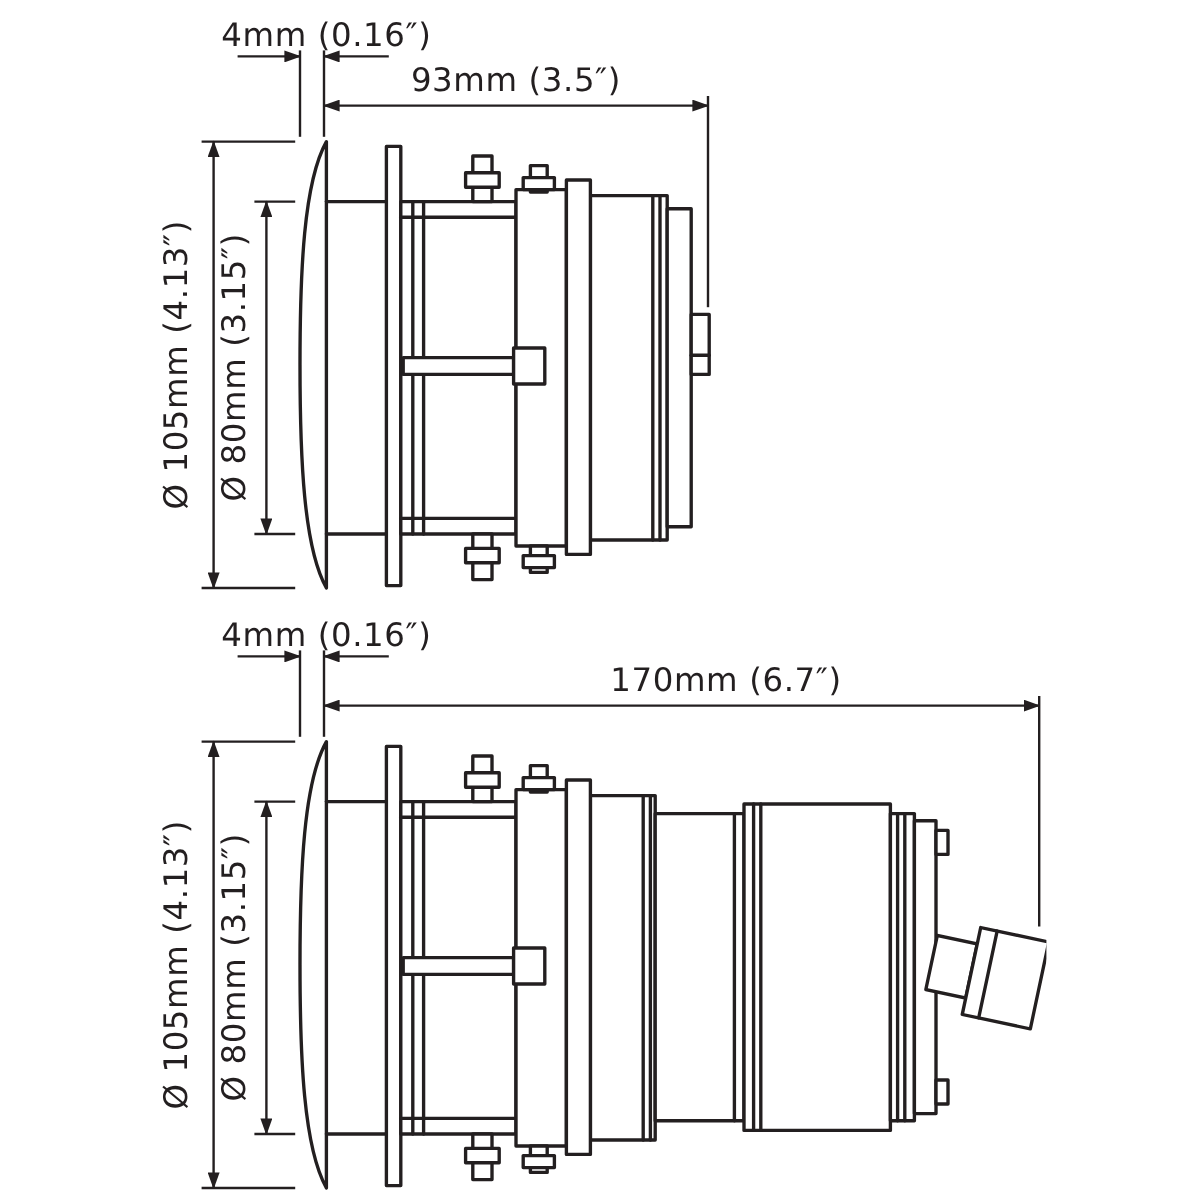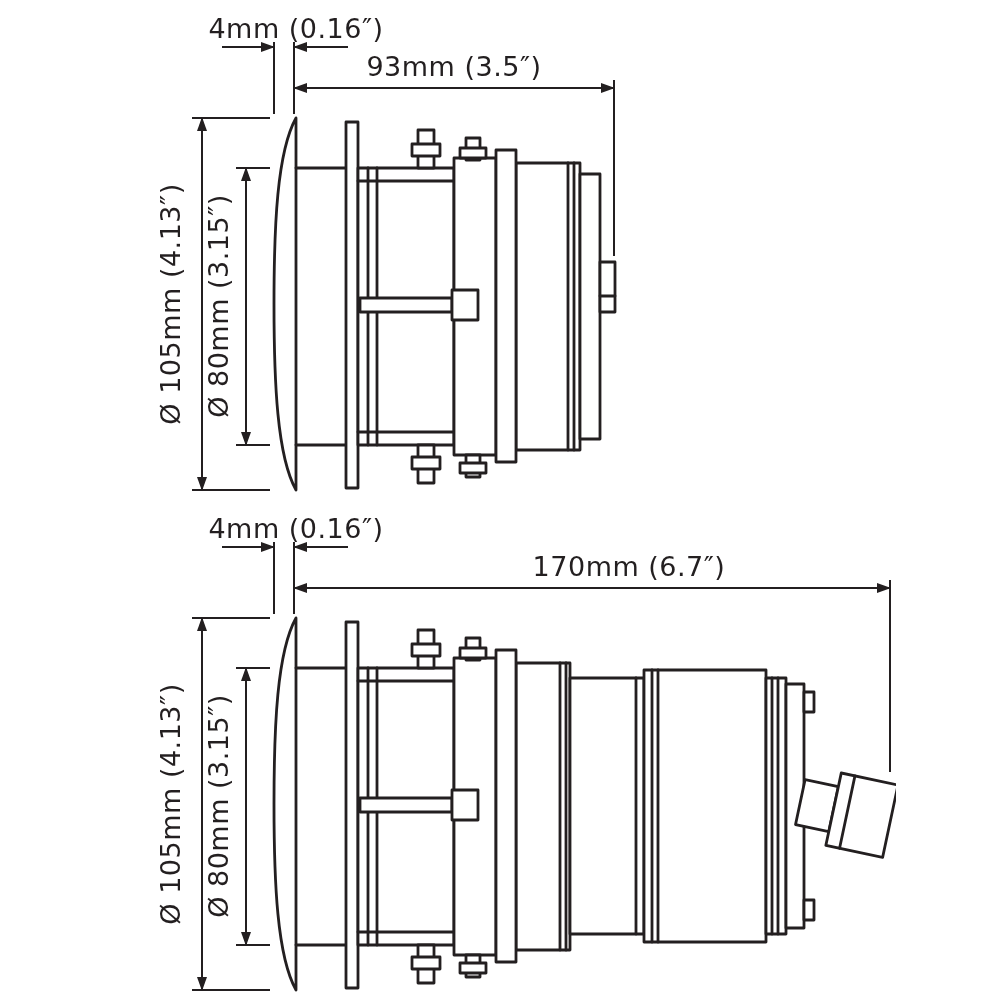--- a/index.html
+++ b/index.html
@@ -1,16 +1,16 @@
 <!DOCTYPE html>
 <html><head>
 <meta charset="utf-8">
 <style>
   html,body{margin:0;padding:0;background:#ffffff;}
-  .canvas{position:relative;width:872px;height:1000px;background:#ffffff;overflow:hidden;padding-left:24px;}
+  .canvas{position:relative;width:872px;height:1000px;background:#ffffff;overflow:hidden;}
   svg{display:block;}
   .obj{fill:#ffffff;stroke:#231f20;stroke-width:2.8;stroke-linejoin:round;stroke-linecap:round;}
   line.obj{fill:none;}
   .dim{stroke:#231f20;stroke-width:2;fill:none;stroke-linecap:butt;}
   .dimtext{font-family:"DejaVu Sans","Liberation Sans",sans-serif;font-size:27px;fill:#231f20;letter-spacing:0.5px;}
 </style>
 </head>
 <body>
 
 <div class="canvas">

